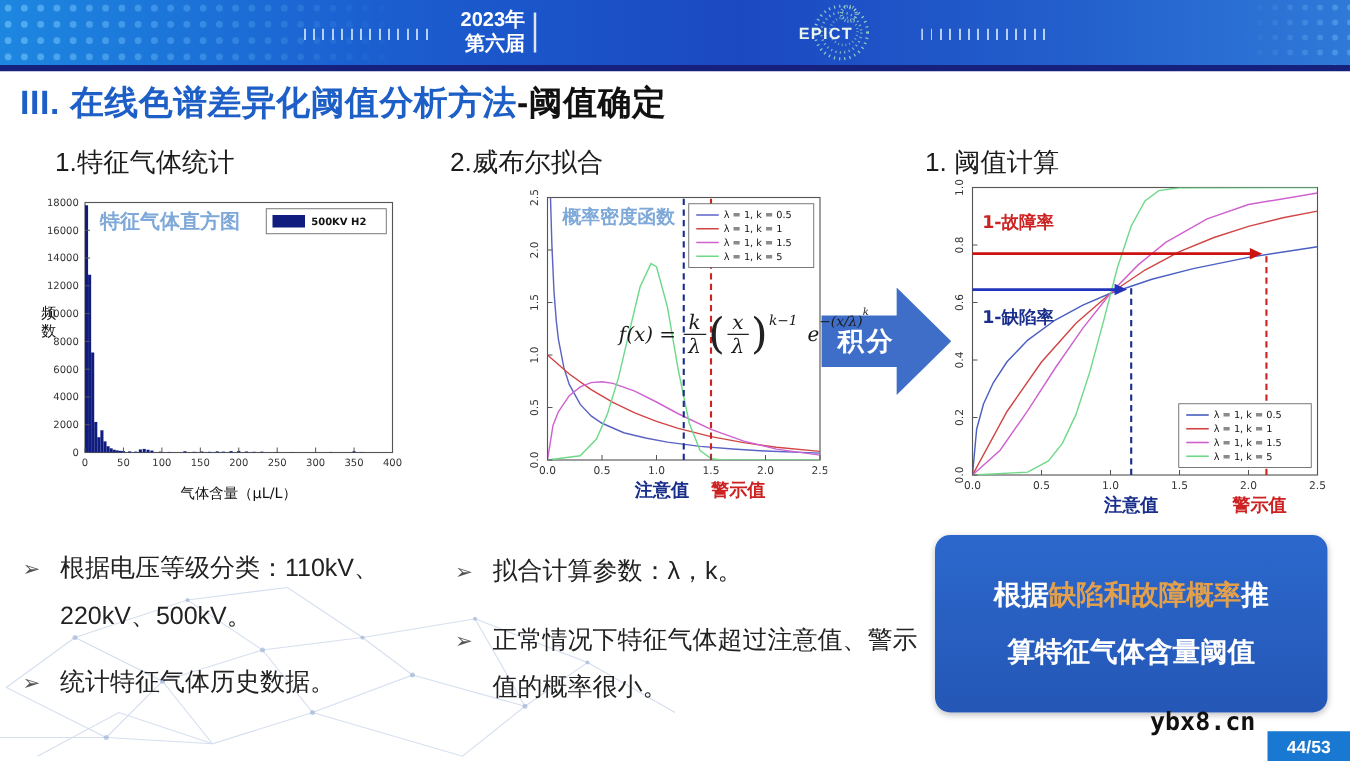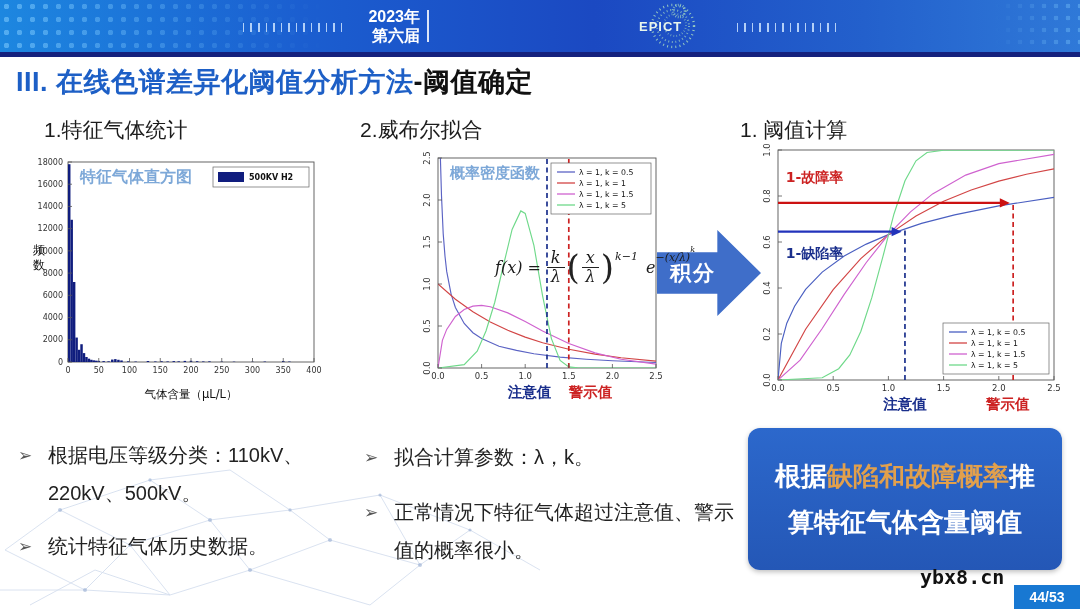--- a/index.html
+++ b/index.html
@@ -52,21 +52,21 @@
   .sup2{position:relative;top:-4px;font-size:8px;}
   .eq{margin:0 5px;}
   .ebase{margin-left:8px;}
   
   .bullets{position:absolute;font-size:20px;color:#222;}
   .bullet{display:flex;margin-bottom:15px;line-height:38px;}
   .bullet .mk{width:30px;flex:none;font-size:17px;color:#555;line-height:40px;}
   
   .hibox{position:absolute;left:748px;top:428px;width:314px;height:142px;border-radius:12px;
          background:linear-gradient(180deg,#2c68cc,#2457b6);box-shadow:0 2px 5px rgba(0,0,0,.25);
-         color:#fff;font-size:26px;font-weight:bold;text-align:center;line-height:46px;
+         color:#fff;font-size:22px;font-weight:bold;text-align:center;line-height:46px;
          display:flex;flex-direction:column;justify-content:center;}
   .hibox .em{color:#e2a04c;}
   
   .watermark{position:absolute;left:920px;top:565px;font-family:"DejaVu Sans Mono",monospace;
              font-size:20px;font-weight:bold;color:#111;}
   .pagebox{position:absolute;left:1014px;top:585px;width:66px;height:24px;background:#1878d2;
            color:#fff;font-size:14px;font-weight:bold;display:flex;align-items:center;justify-content:center;}
   .mesh{position:absolute;left:0;top:400px;pointer-events:none;}
 </style>
 </head>

